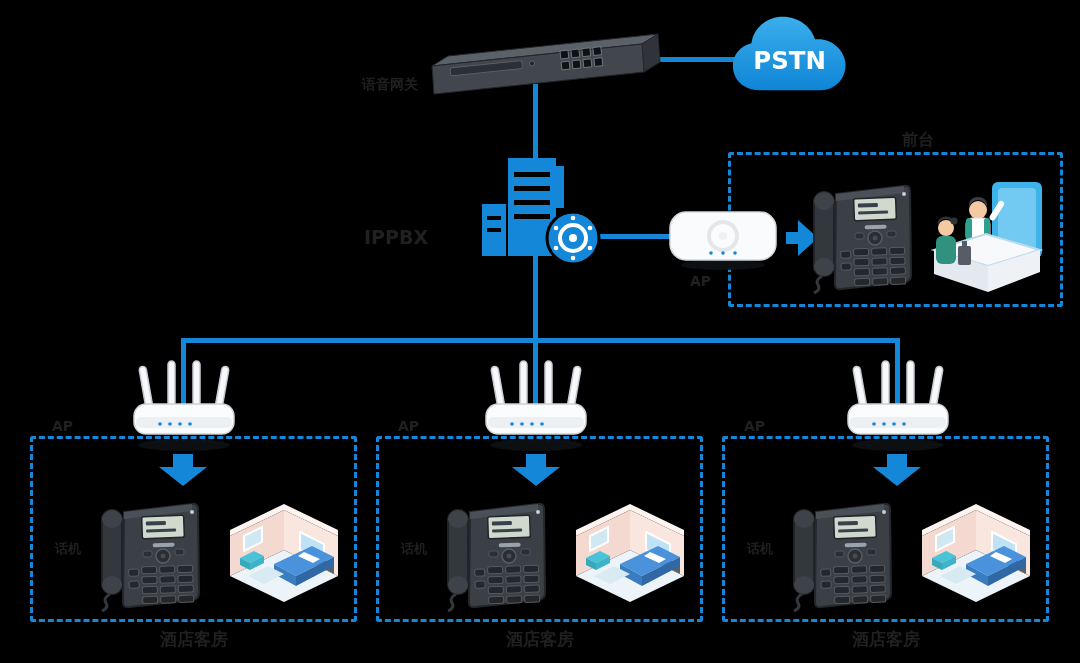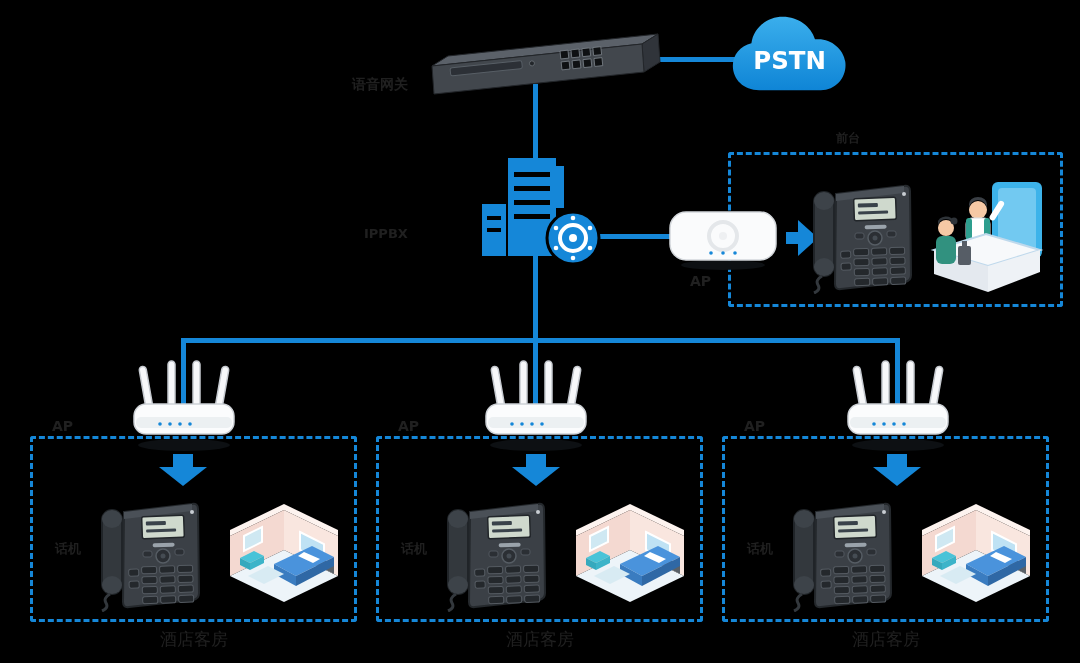--- a/index.html
+++ b/index.html
@@ -3,23 +3,23 @@
 <meta charset="utf-8">
 <style>
   html,body{margin:0;padding:0;background:#000;}
   .stage{position:relative;width:1080px;height:663px;background:#000;overflow:hidden;
          font-family:"DejaVu Sans","Liberation Sans",sans-serif;}
   .line{position:absolute;background:#1587d8;z-index:1;}
   .zone{position:absolute;border:3px dashed #1587d8;border-radius:3px;z-index:2;background:transparent;}
   .dev{position:absolute;z-index:3;}
   .lbl{position:absolute;color:#202020;font-weight:bold;z-index:4;white-space:nowrap;}
   .lbl-sm{font-size:14px;}
-  .lbl-md{font-size:14px;}
-  .lbl-lg{font-size:13px;}
-  .caption{position:absolute;width:140px;text-align:center;color:#202020;font-weight:normal;
+  .lbl-md{font-size:14px;margin-left:10px;}
+  .lbl-lg{font-size:19px;}
+  .caption{position:absolute;width:140px;text-align:center;color:#202020;font-weight:bold;
            font-size:17px;z-index:4;}
 </style>
 </head>
 <body>
 
 <div class="stage">
 
   <svg width="0" height="0" style="position:absolute" aria-hidden="true">
     <defs>
       <linearGradient id="cg" x1="0" y1="0" x2="0" y2="1">
@@ -193,21 +193,21 @@
       <circle cx="105" cy="68" r="2.3"></circle>
         <circle cx="122" cy="78" r="2.3"></circle>
       <circle cx="122" cy="98" r="2.3"></circle>
         <circle cx="105" cy="108" r="2.3"></circle>
       <circle cx="88" cy="98" r="2.3"></circle>
         <circle cx="88" cy="78" r="2.3"></circle>
     </g>
   </svg>
   <div class="lbl lbl-lg" style="left:364px;top:226px">IPPBX</div>
 
-  <div class="lbl" style="left:836px;top:130px;font-size:12px">前台</div>
+  <div class="lbl" style="left:902px;top:130px;font-size:16px">前台</div>
 
   <svg class="dev" style="left:664px;top:206px" width="118" height="66" viewBox="0 0 118 66">
       <use href="#sym-ap"></use>
     </svg>
   <div class="lbl lbl-sm" style="left:690px;top:273px">AP</div>
 
   <svg class="dev" style="left:786px;top:218px" width="32" height="40" viewBox="0 0 32 40">
     <rect x="0" y="14" width="12" height="12" fill="#1587d8"></rect>
     <polygon points="12,2 12,38 32,20" fill="#1587d8"></polygon>
   </svg>

